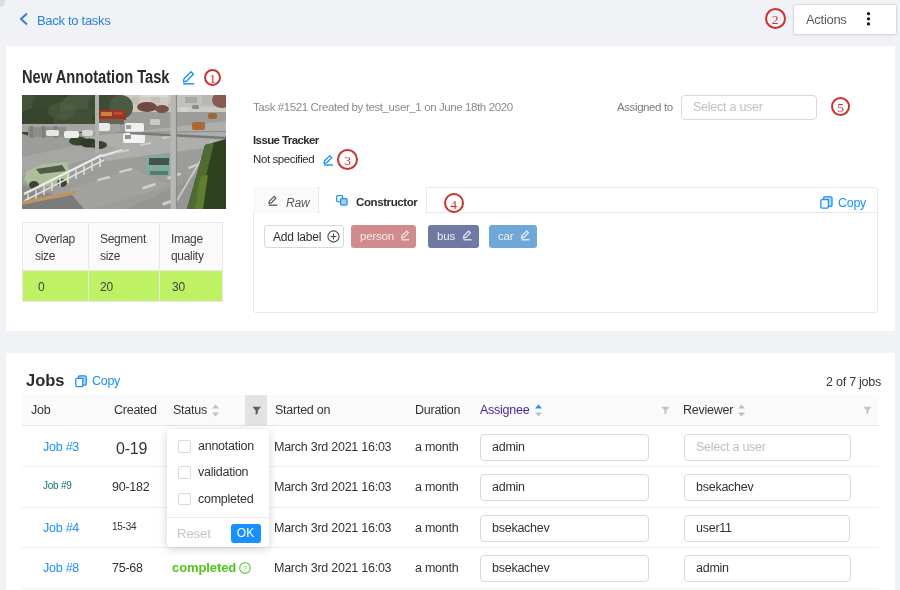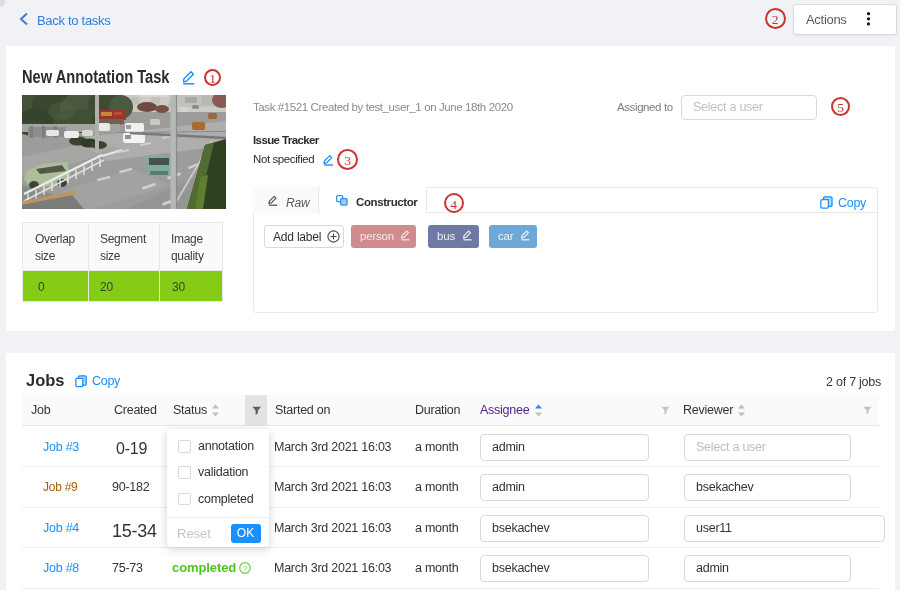--- a/index.html
+++ b/index.html
@@ -156,21 +156,21 @@
   <polygon points="178,82 186,80 181,114 173,114" fill="#5f7f2e"></polygon>
 
   <rect x="73" y="0" width="4" height="58" fill="#aeb1ae"></rect>
   <line x1="108" y1="38" x2="204" y2="43" stroke="#777a77" stroke-width="2.4"></line>
   <line x1="95" y1="37.5" x2="204" y2="36.5" stroke="#8a8a88" stroke-width="1"></line>
   <rect x="148.5" y="0" width="6" height="114" fill="#b5b8b5"></rect>
   <line x1="154.5" y1="0" x2="154.5" y2="114" stroke="#888b88" stroke-width="1.2"></line>
 </svg>
 </div>
 
-<div class="abs" style="left:22px;top:222px;width:201px;height:80px;border:1px solid #e8e8e8;background:#84cc16;">
+<div class="abs" style="left:22px;top:222px;width:201px;height:80px;border:1px solid #e8e8e8;background:#bef264;">
   <div class="abs" style="left:0;top:0;width:199px;height:48px;background:#fafafa;border-bottom:1px solid #e8e8e8;"></div>
   <div class="abs" style="left:64.5px;top:0;width:1px;height:78px;background:#e8e8e8;"></div>
   <div class="abs" style="left:135.5px;top:0;width:1px;height:78px;background:#e8e8e8;"></div>
   <div class="abs" style="left:12px;top:8px;font-size:12px;letter-spacing:-0.3px;color:#3e3e3e;line-height:16.5px;">Overlap<br>size</div>
   <div class="abs" style="left:77px;top:8px;font-size:12px;letter-spacing:-0.3px;color:#3e3e3e;line-height:16.5px;">Segment<br>size</div>
   <div class="abs" style="left:148px;top:8px;font-size:12px;letter-spacing:-0.3px;color:#3e3e3e;line-height:16.5px;">Image<br>quality</div>
   <div class="abs" style="left:15px;top:57px;font-size:12px;letter-spacing:-0.2px;color:#3e3e3e;">0</div>
   <div class="abs" style="left:77px;top:57px;font-size:12px;letter-spacing:-0.2px;color:#3e3e3e;">20</div>
   <div class="abs" style="left:149px;top:57px;font-size:12px;letter-spacing:-0.2px;color:#3e3e3e;">30</div>
 </div>
@@ -286,36 +286,36 @@
 <div class="abs" style="left:22px;top:547px;width:857px;height:1px;background:#efefef;"></div>
 <div class="abs" style="left:22px;top:587.5px;width:857px;height:1px;background:#efefef;"></div>
 
 <div class="abs" style="left:43px;top:440px;font-size:12.5px;letter-spacing:-0.25px;color:#1890ff;">Job #3</div>
 <div class="abs" style="left:116px;top:440px;font-size:16px;letter-spacing:-0.25px;color:#333;">0-19</div>
 <div class="abs" style="left:274px;top:440px;font-size:12.5px;letter-spacing:-0.25px;color:#333;">March 3rd 2021 16:03</div>
 <div class="abs" style="left:415px;top:440px;font-size:12.5px;letter-spacing:-0.25px;color:#333;">a month</div>
 <div class="inp" style="left:480px;top:433.5px;width:169px;height:27px;line-height:25px;">admin</div>
 <div class="inp" style="left:684px;top:433.5px;width:167px;height:27px;line-height:25px;"><span class="ph">Select a user</span></div>
 
-<div class="abs" style="left:43px;top:480px;font-size:12px;letter-spacing:-0.25px;color:#a16207;">Job #9</div>
+<div class="abs" style="left:43px;top:480px;font-size:10px;letter-spacing:-0.25px;color:#0f766e;">Job #9</div>
 <div class="abs" style="left:112px;top:480px;font-size:12.5px;letter-spacing:-0.25px;color:#333;">90-182</div>
 <div class="abs" style="left:274px;top:480px;font-size:12.5px;letter-spacing:-0.25px;color:#333;">March 3rd 2021 16:03</div>
 <div class="abs" style="left:415px;top:480px;font-size:12.5px;letter-spacing:-0.25px;color:#333;">a month</div>
 <div class="inp" style="left:480px;top:474px;width:169px;height:27px;line-height:25px;">admin</div>
 <div class="inp" style="left:684px;top:474px;width:167px;height:27px;line-height:25px;">bsekachev</div>
 
 <div class="abs" style="left:43px;top:521px;font-size:12.5px;letter-spacing:-0.25px;color:#1890ff;">Job #4</div>
-<div class="abs" style="left:112px;top:521px;font-size:18px;letter-spacing:-0.25px;color:#333;">15-34</div>
+<div class="abs" style="left:112px;top:521px;font-size:10px;letter-spacing:-0.25px;color:#333;">15-34</div>
 <div class="abs" style="left:274px;top:521px;font-size:12.5px;letter-spacing:-0.25px;color:#333;">March 3rd 2021 16:03</div>
 <div class="abs" style="left:415px;top:521px;font-size:12.5px;letter-spacing:-0.25px;color:#333;">a month</div>
 <div class="inp" style="left:480px;top:514.5px;width:169px;height:27px;line-height:25px;">bsekachev</div>
-<div class="inp" style="left:684px;top:514.5px;width:201px;height:27px;line-height:25px;">user11</div>
+<div class="inp" style="left:684px;top:514.5px;width:166px;height:27px;line-height:25px;">user11</div>
 
 <div class="abs" style="left:43px;top:561px;font-size:12.5px;letter-spacing:-0.25px;color:#1890ff;">Job #8</div>
-<div class="abs" style="left:112px;top:561px;font-size:12.5px;letter-spacing:-0.25px;color:#333;">75-73</div>
+<div class="abs" style="left:112px;top:561px;font-size:12.5px;letter-spacing:-0.25px;color:#333;">75-68</div>
 <div class="abs" style="left:172px;top:560px;font-size:13px;letter-spacing:-0.1px;font-weight:bold;color:#52c41a;">completed</div>
 <svg class="abs" style="left:239px;top:562px;" width="12" height="12" viewBox="0 0 12 12">
   <circle cx="6" cy="6" r="5.3" fill="none" stroke="#6cce4a" stroke-width="1.2"></circle>
   <text x="6" y="8.8" font-size="7.5" fill="#6cce4a" text-anchor="middle" font-family="Liberation Sans">?</text>
 </svg>
 <div class="abs" style="left:274px;top:561px;font-size:12.5px;letter-spacing:-0.25px;color:#333;">March 3rd 2021 16:03</div>
 <div class="abs" style="left:415px;top:561px;font-size:12.5px;letter-spacing:-0.25px;color:#333;">a month</div>
 <div class="inp" style="left:480px;top:555px;width:169px;height:27px;line-height:25px;">bsekachev</div>
 <div class="inp" style="left:684px;top:555px;width:167px;height:27px;line-height:25px;">admin</div>
 

